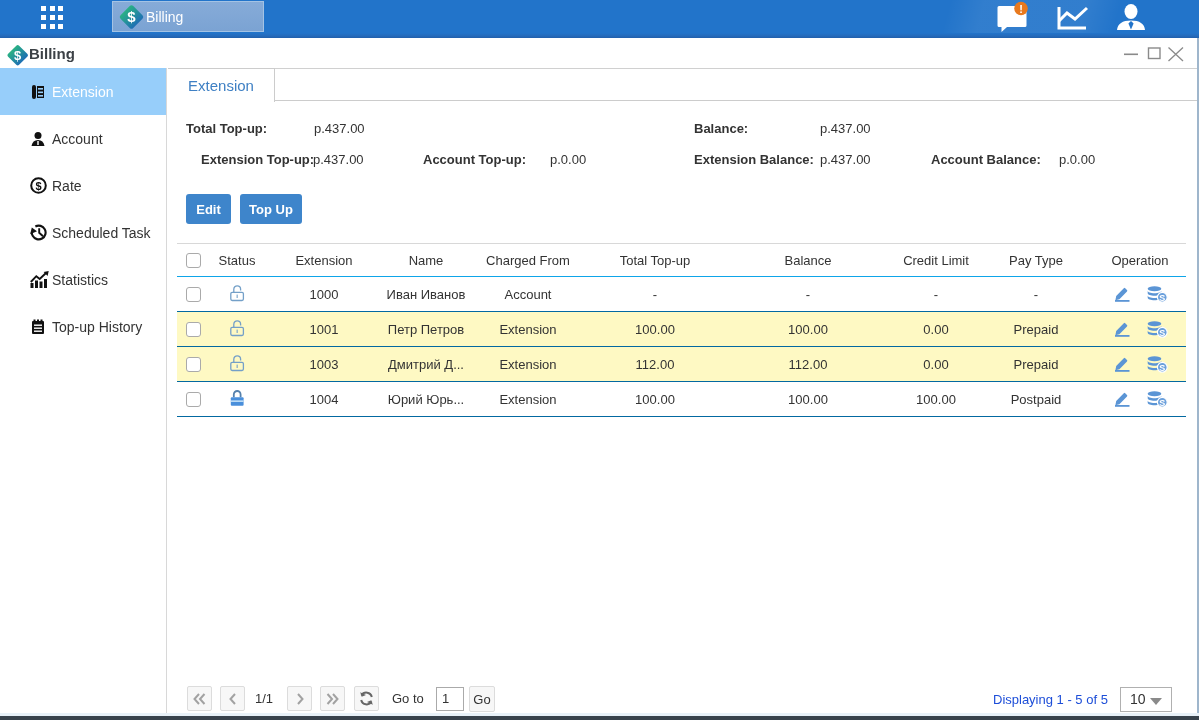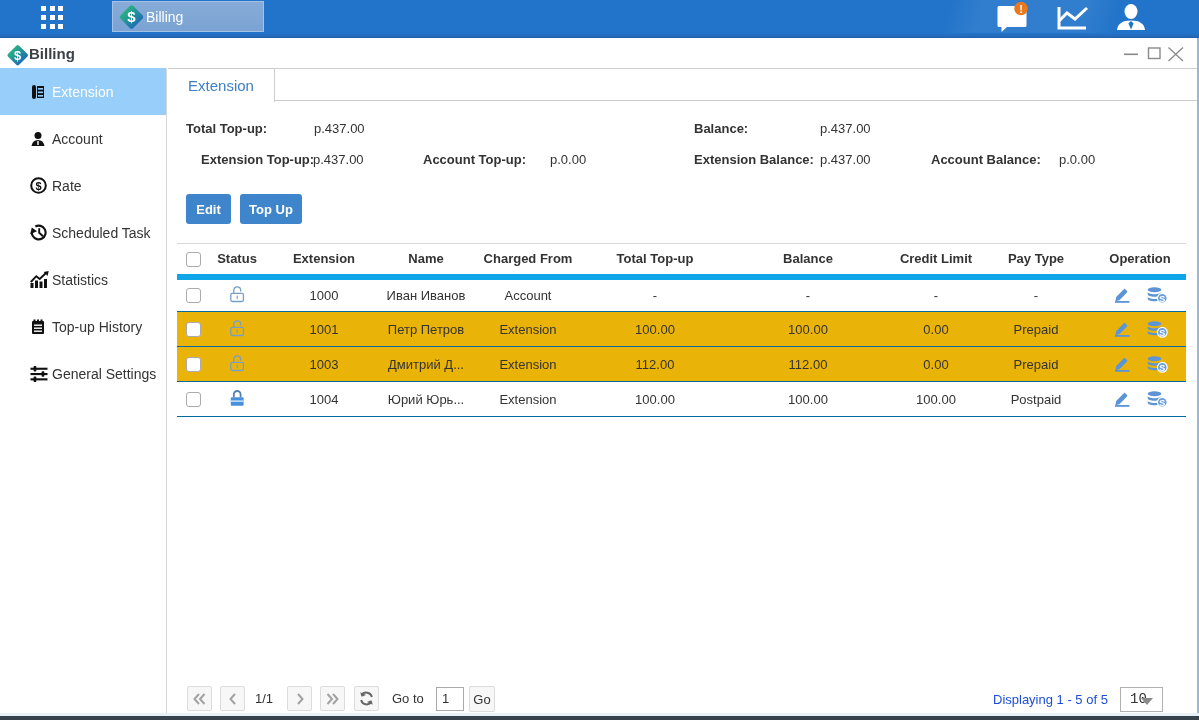--- a/index.html
+++ b/index.html
@@ -43,35 +43,35 @@
 
 .st { position:absolute; font-size:13px; white-space:nowrap; }
 .st.b { font-weight:bold; }
 
 
 .btn { position:absolute; top:126px; height:30px; background:#3e85cb; color:#fff; font-size:13px; font-weight:bold;
   border-radius:3px; display:flex; align-items:center; justify-content:center; }
 
 
 table.grid { position:absolute; left:9px; top:175px; border-collapse:collapse; table-layout:fixed; width:1009px; font-size:13px; }
-table.grid th { font-weight:bold; color:#333; height:33px; border-top:1px solid #d8d8d8; border-bottom:6px solid #0ea5e9; text-align:center; }
+table.grid th { font-weight:normal; color:#333; height:33px; border-top:1px solid #d8d8d8; border-bottom:1px solid #0ea5e9; text-align:center; }
 table.grid td { height:35px; text-align:center; color:#333; border-bottom:1px solid #0369a1; overflow:hidden; white-space:nowrap; }
-table.grid tr.alt td { background:#eab308; }
+table.grid tr.alt td { background:#fef9c3; }
 .cb { display:inline-block; width:15px; height:15px; border:1px solid #aaa; border-radius:3px; background:#fff; vertical-align:middle; }
 .opicons svg { vertical-align:middle; }
 
 
 .pager { position:absolute; left:0; top:618px; width:1031px; height:28px; font-size:13px; }
 .pbtn { position:absolute; width:25px; height:25px; background:#f7f7f7; border:1px solid #dcdcdc; border-radius:2px;
   color:#9a9a9a; display:flex; align-items:center; justify-content:center; font-size:17px; font-weight:bold; }
 .ptext { position:absolute; top:5px; color:#333; }
 .goinput { position:absolute; left:268px; top:1px; width:28px; height:24px; border:1px solid #aaa; font-size:13px; padding-left:5px; line-height:22px; background:#fff; }
 .gobtn { position:absolute; left:301px; top:0; width:26px; height:26px; background:#f7f7f7; border:1px solid #dcdcdc; border-radius:2px; color:#333; font-size:13px; display:flex; align-items:center; justify-content:center; }
 .disp { position:absolute; top:6px; left:825px; color:#1d4ed8; }
-.psel { position:absolute; left:952px; top:1px; width:43px; height:25px; border:1px solid #b0b0b0; background:#fff;font-family:Liberation Mono, monospace; }
+.psel { position:absolute; left:952px; top:1px; width:52px; height:25px; border:1px solid #b0b0b0; background:#fff; }
 .psel .v { position:absolute; left:9px; top:3px; font-size:14px; color:#333; }
 .psel .tri { position:absolute; right:9px; top:10px; width:0; height:0; border-left:6px solid transparent; border-right:6px solid transparent; border-top:7px solid #8a8a8a; }
 
 .rightedge { position:absolute; right:0; top:38px; width:2px; height:677px; background:#9fb6cc; }
 .botline { position:absolute; left:0; top:713px; width:1199px; height:3px; background:#e8f1f8; }
 .botbar { position:absolute; left:0; top:716px; width:1199px; height:4px; background:#38424c; }
 </style>
 </head>
 <body>
 <svg width="0" height="0" style="position:absolute">
@@ -213,31 +213,20 @@
     <svg width="16" height="16" viewBox="0 0 16 16">
       <rect x="2" y="2" width="12" height="13" rx="1" fill="#111"></rect>
       <rect x="3.5" y="0.5" width="2" height="3" fill="#111"></rect>
       <rect x="7" y="0.5" width="2" height="3" fill="#111"></rect>
       <rect x="10.5" y="0.5" width="2" height="3" fill="#111"></rect>
       <rect x="4" y="5.5" width="8" height="1.4" fill="#fff"></rect>
       <rect x="4" y="8.5" width="8" height="1.4" fill="#fff"></rect>
       <rect x="4" y="11.5" width="8" height="1.4" fill="#fff"></rect>
     </svg>
     <span class="lbl">Top-up History</span>
-  </div>
-  <div class="sitem">
-    <svg width="18" height="16" viewBox="0 0 18 16">
-      <rect x="0.5" y="1.7" width="17" height="2.1" fill="#111"></rect>
-      <rect x="0.5" y="7" width="17" height="2.1" fill="#111"></rect>
-      <rect x="0.5" y="12.3" width="17" height="2.1" fill="#111"></rect>
-      <rect x="3.6" y="0" width="2.7" height="5.5" rx="0.8" fill="#111"></rect>
-      <rect x="11.6" y="5.3" width="2.7" height="5.5" rx="0.8" fill="#111"></rect>
-      <rect x="3.6" y="10.6" width="2.7" height="5.5" rx="0.8" fill="#111"></rect>
-    </svg>
-    <span class="lbl">General Settings</span>
   </div>
 </div>
 
 <div class="content">
   <div class="tabbar">
     <div class="line"></div>
     <div class="atab">Extension</div>
   </div>
 
   <div class="st b" style="left:18px; top:53px;">Total Top-up:</div>

